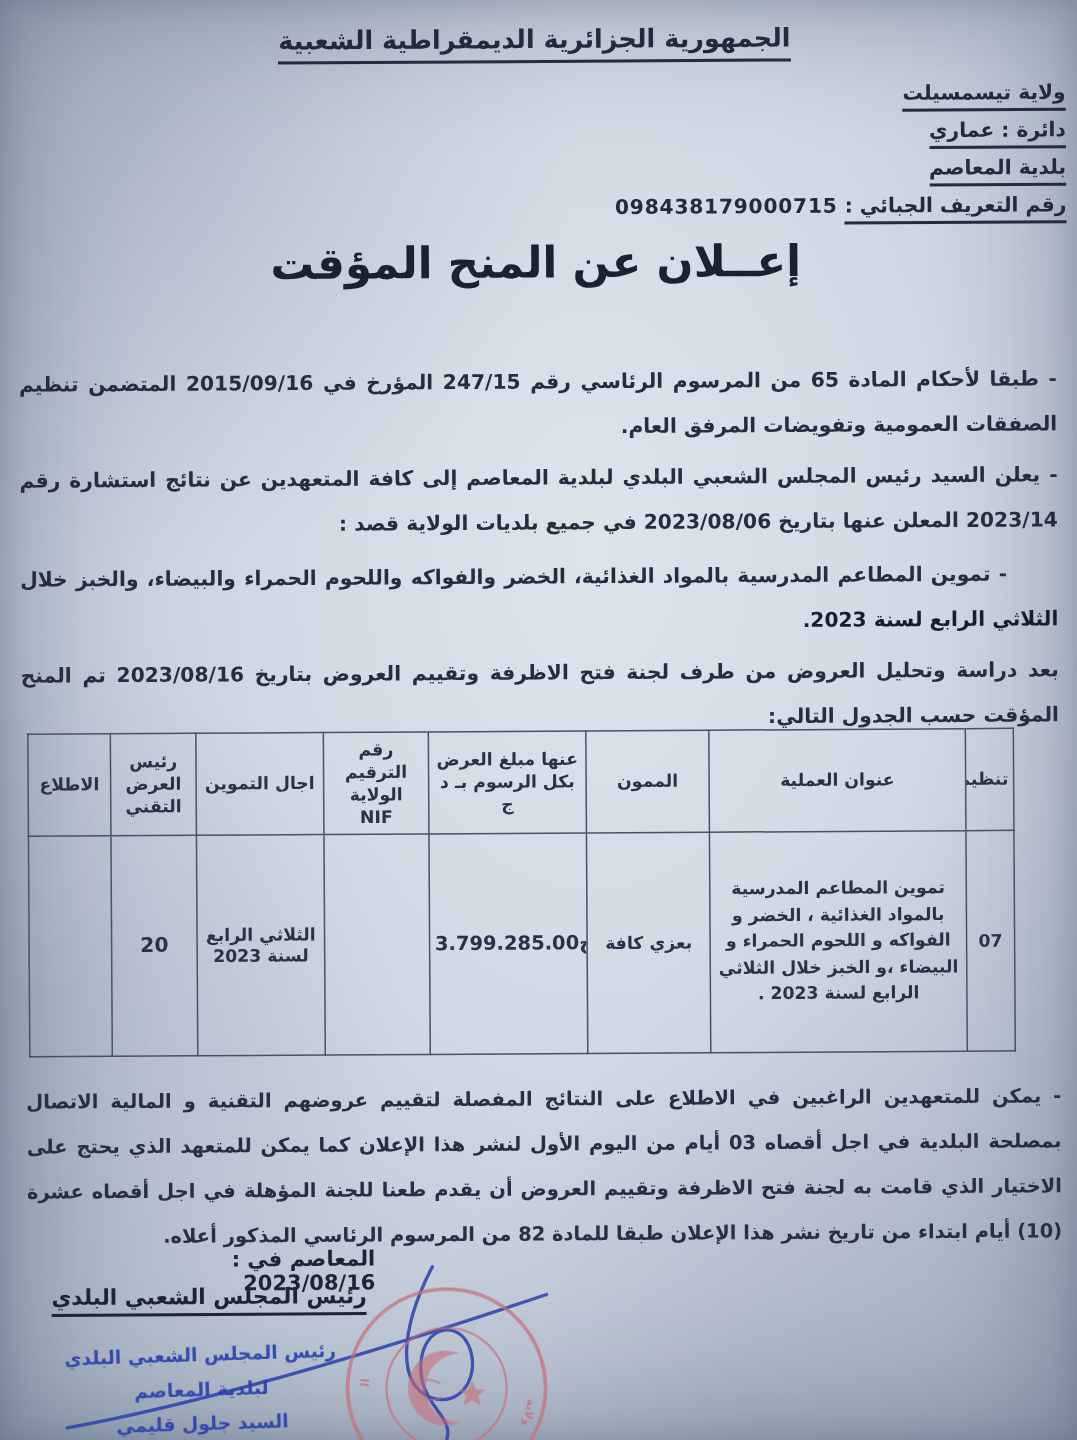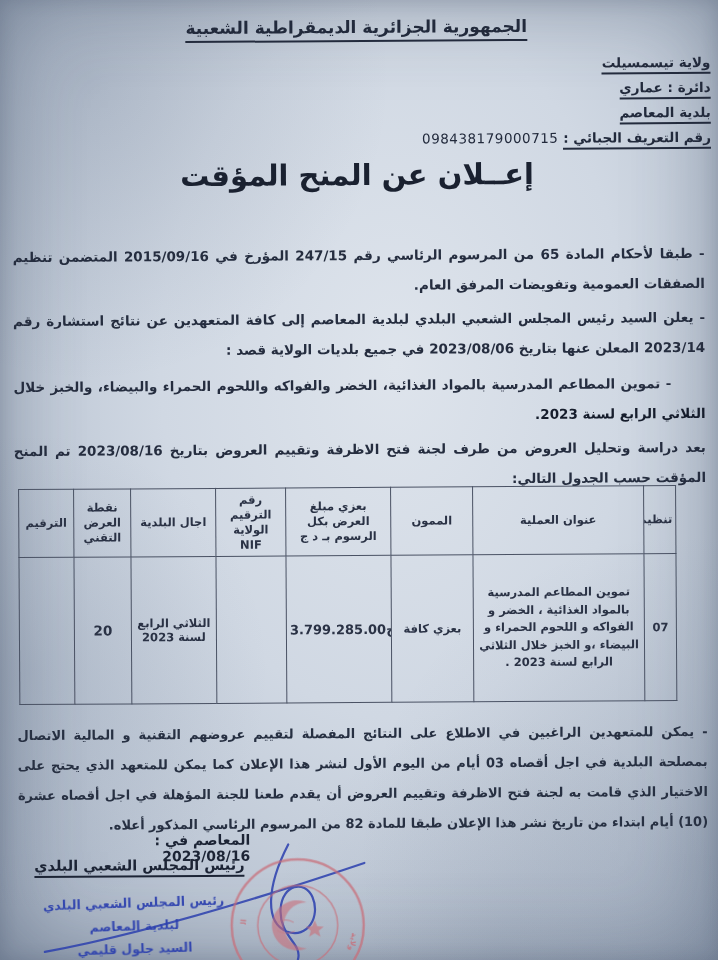--- a/index.html
+++ b/index.html
@@ -28,21 +28,21 @@
     position:absolute;top:17px;left:0;right:0;text-align:center;
     font-size:17px;font-weight:900;letter-spacing:.5px;
   }
   .republic span{border-bottom:2.5px solid #232b3d;padding-bottom:3px;}
 
   .info-block{
     position:absolute;top:53px;right:5px;text-align:right;
     font-size:13.5px;font-weight:800;line-height:23px;
   }
   .info-block .u{border-bottom:2px solid #232b3d;display:inline-block;line-height:19px;margin-bottom:2px;}
-  .taxnum{font-weight:400;letter-spacing:.5px;}
+  .taxnum{font-weight:700;letter-spacing:.5px;}
 
   .doc-title{
     position:absolute;top:158px;left:0;right:0;text-align:center;
     font-size:29px;font-weight:900;letter-spacing:1px;color:#1a2130;
   }
 
   .para{
     position:absolute;right:12px;left:14px;direction:rtl;
     font-size:13.5px;font-weight:800;line-height:30px;text-align:justify;
     color:#252d3f;
@@ -131,28 +131,28 @@
         <col style="width:70px">
           <col style="width:85px">
           <col style="width:57px">
           <col style="width:55px">
       </colgroup>
       <thead>
         <tr>
           <th class="hdr">تنظيم</th>
           <th class="hdr">عنوان العملية</th>
           <th class="hdr">الممون</th>
-          <th class="hdr">بعزي مبلغ العرض بكل الرسوم بـ د ج</th>
+          <th class="hdr">عنها مبلغ العرض بكل الرسوم بـ د ج</th>
           <th class="hdr">
             <div>رقم الترقيم الولاية</div>
             <div>NIF</div>
           </th>
-          <th class="hdr">اجال البلدية</th>
-          <th class="hdr">نقطة العرض التقني</th>
-          <th class="hdr">الترقيم</th>
+          <th class="hdr">اجال التموين</th>
+          <th class="hdr">رئيس العرض التقني</th>
+          <th class="hdr">الاطلاع</th>
         </tr>
       </thead>
       <tbody>
         <tr>
           <td>07</td>
           <td class="op">تموين المطاعم المدرسية بالمواد الغذائية ، الخضر و الفواكه و اللحوم الحمراء و البيضاء ،و الخبز خلال الثلاثي الرابع لسنة 2023 .</td>
           <td>بعزي كافة</td>
           <td class="amt" dir="ltr">3.799.285.00دج</td>
           <td></td>
           <td>الثلاثي الرابع لسنة 2023</td>

